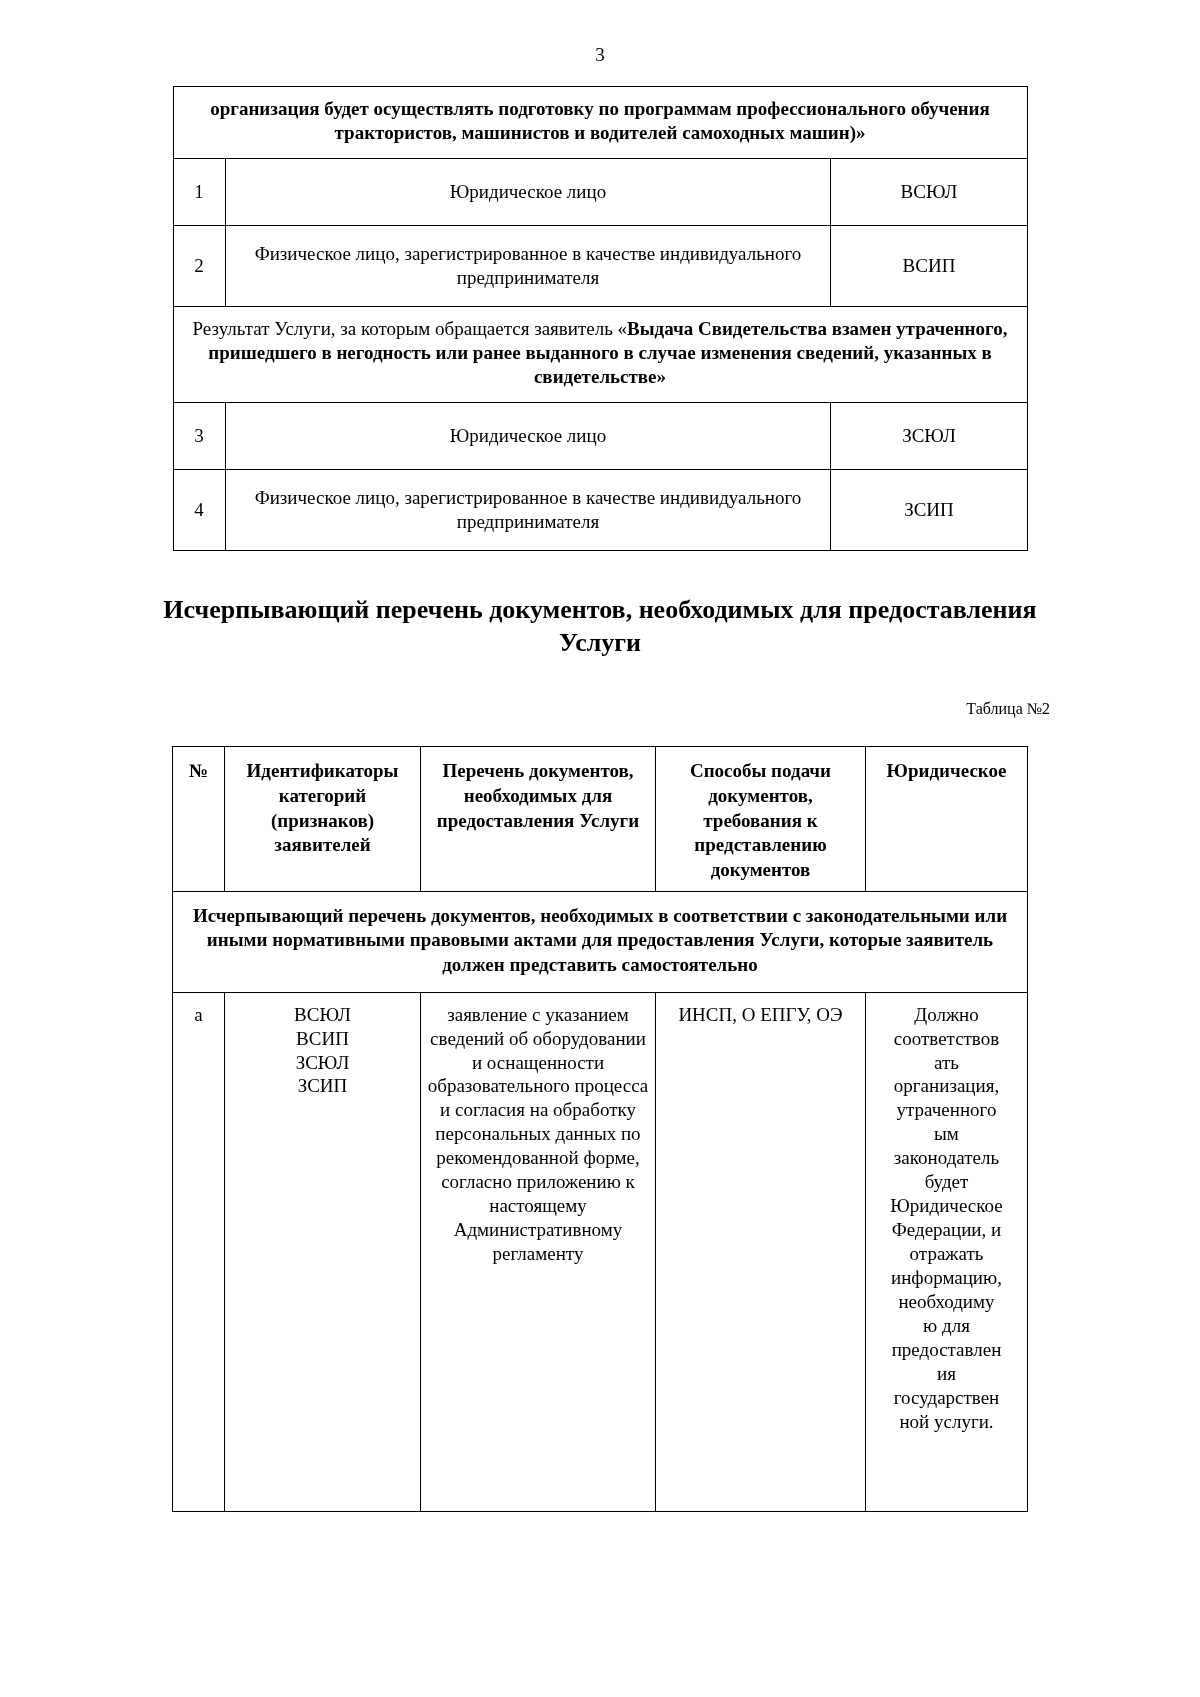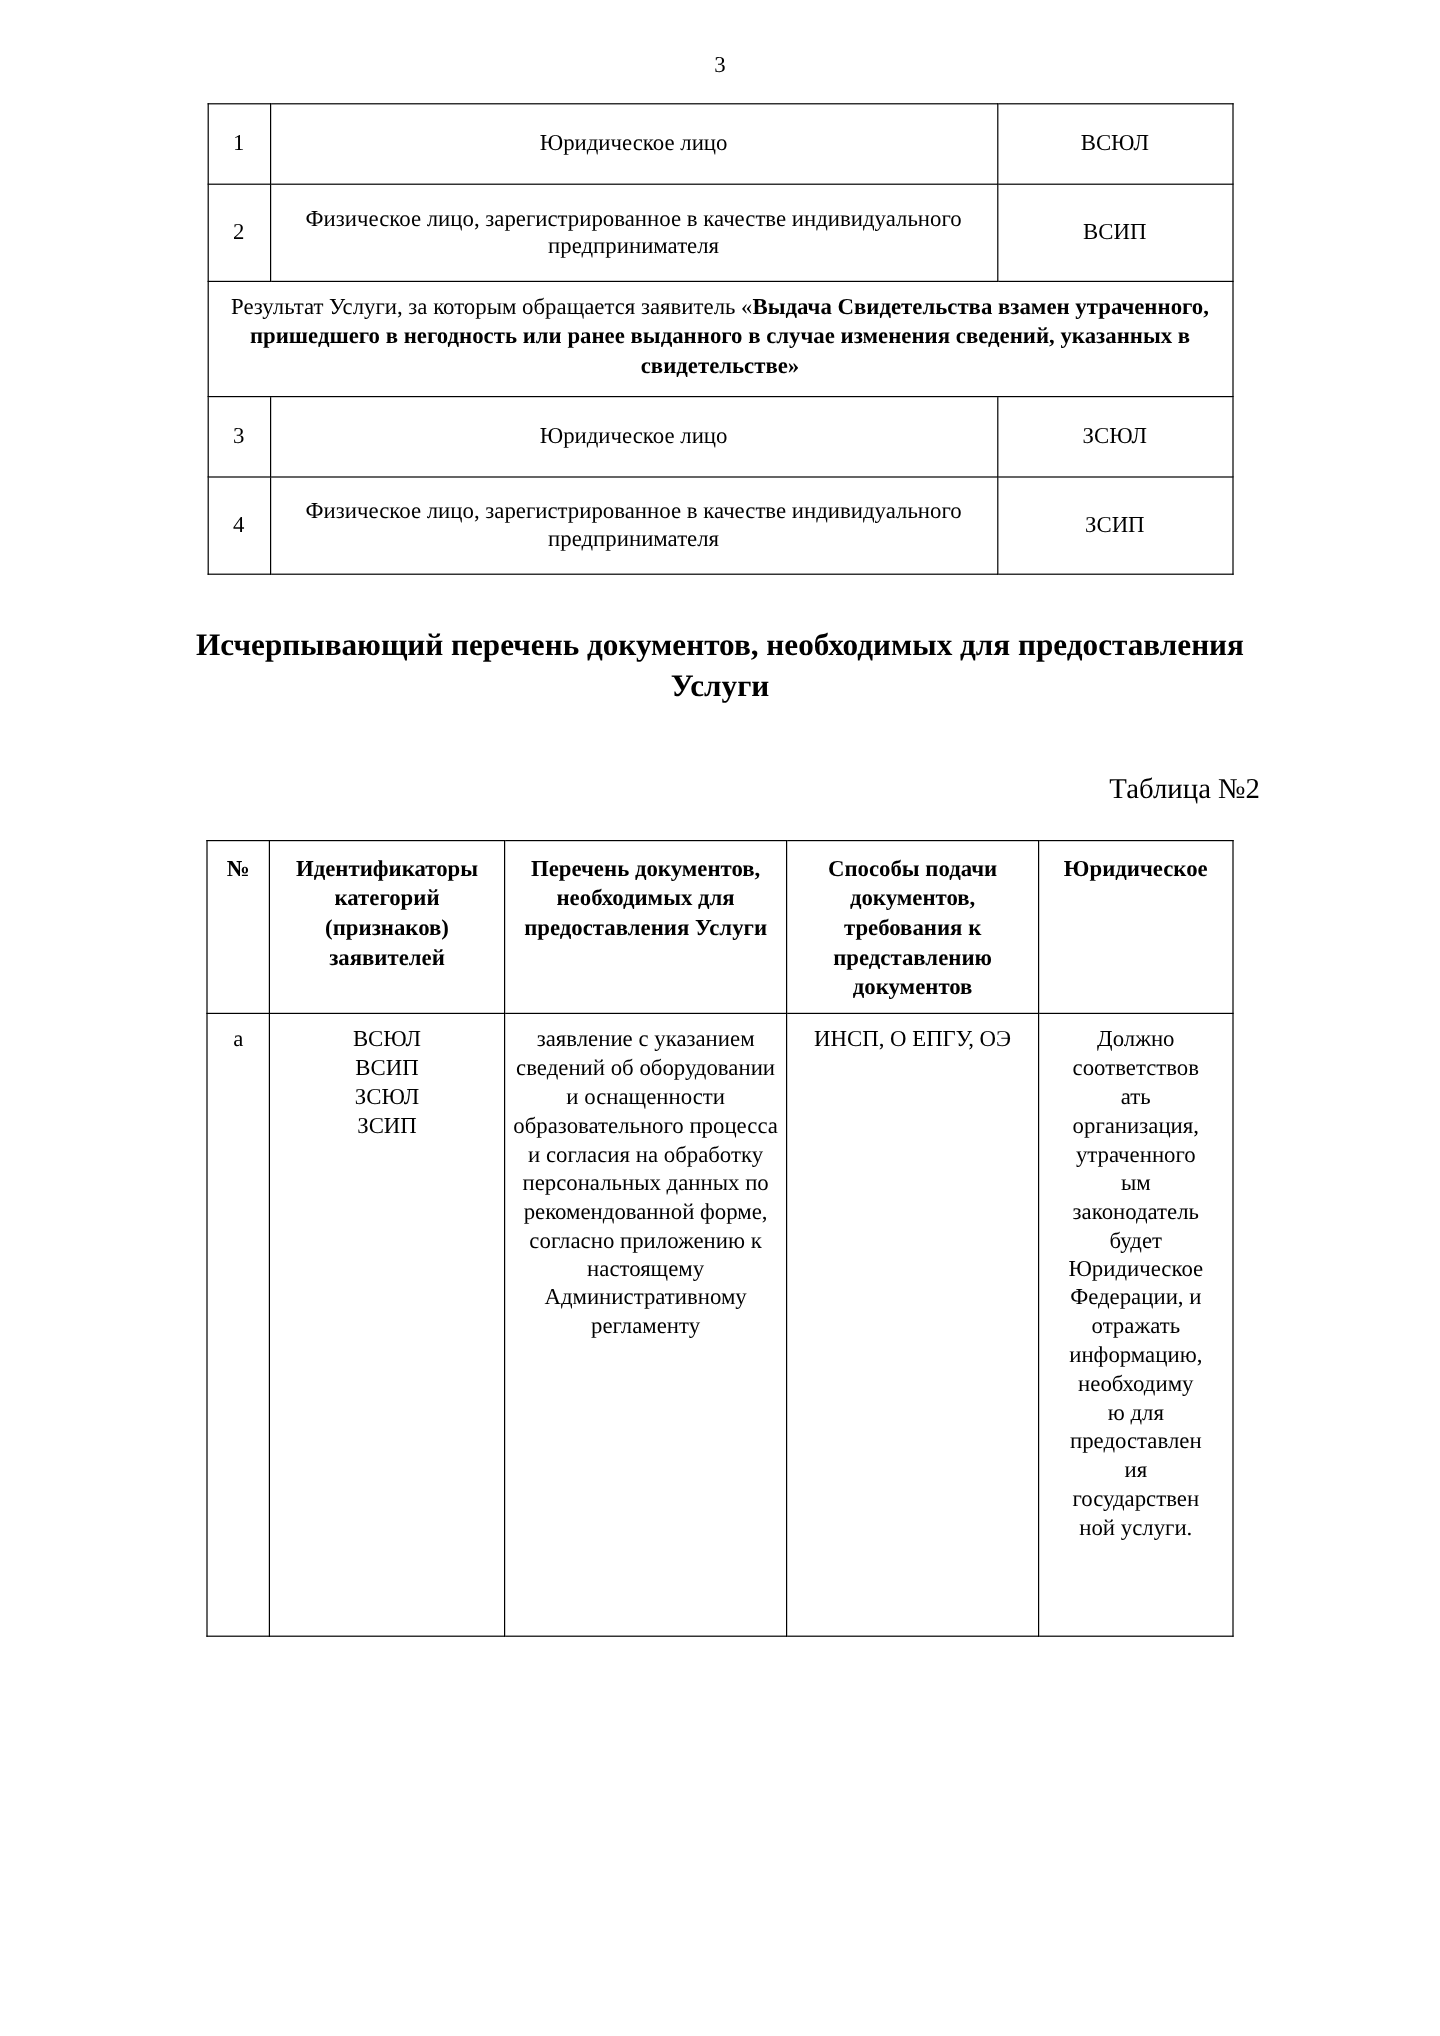--- a/index.html
+++ b/index.html
@@ -67,22 +67,22 @@
   .section-heading {
     text-align: center;
     font-weight: bold;
     font-size: 26px;
     line-height: 1.3;
     margin: 42px auto 0 auto;
     width: 920px;
   }
   .table-label {
     text-align: right;
-    font-size: 24px;
-    margin: 56px 150px 0 0;
+    font-size: 16px;
+    margin: 40px 150px 0 0;
   }
 
   
   .t2-wrap { margin-top: 28px; }
   table.t2 { width: 855px; }
   table.t2 td {
     vertical-align: top;
     padding: 8px 5px;
   }
   table.t2 td.hdr {
@@ -119,20 +119,23 @@
   <div class="page-number">3</div>
 
   <div class="t1-wrap">
     <table class="doc-table t1">
       <colgroup>
         <col style="width:52px">
         <col>
         <col style="width:196px">
       </colgroup>
       <tbody>
+        <tr>
+          <td class="span bold" colspan="3">организация будет осуществлять подготовку по программам профессионального обучения трактористов, машинистов и водителей самоходных машин)»</td>
+        </tr>
         <tr class="data-row-1">
           <td class="num rowcell">1</td>
           <td class="desc rowcell">Юридическое лицо</td>
           <td class="code rowcell">ВСЮЛ</td>
         </tr>
         <tr>
           <td class="num rowcell2">2</td>
           <td class="desc rowcell2">Физическое лицо, зарегистрированное в качестве индивидуального предпринимателя</td>
           <td class="code rowcell2">ВСИП</td>
         </tr>
@@ -168,20 +171,23 @@
         <col class="c4">
         <col class="c5">
       </colgroup>
       <tbody>
         <tr>
           <td class="hdr">№</td>
           <td class="hdr">Идентификаторы категорий (признаков) заявителей</td>
           <td class="hdr">Перечень документов, необходимых для предоставления Услуги</td>
           <td class="hdr">Способы подачи документов, требования к представлению документов</td>
           <td class="hdr">Юридическое</td>
+        </tr>
+        <tr>
+          <td class="spanrow" colspan="5">Исчерпывающий перечень документов, необходимых в соответствии с законодательными или иными нормативными правовыми актами для предоставления Услуги, которые заявитель должен представить самостоятельно</td>
         </tr>
         <tr class="data-row">
           <td class="body">a</td>
           <td class="body stack">
             <span>ВСЮЛ</span>
             <span>ВСИП</span>
             <span>ЗСЮЛ</span>
             <span>ЗСИП</span>
           </td>
           <td class="body">заявление с указанием сведений об оборудовании и оснащенности образовательного процесса и согласия на обработку персональных данных по рекомендованной форме, согласно приложению к настоящему Административному регламенту</td>

